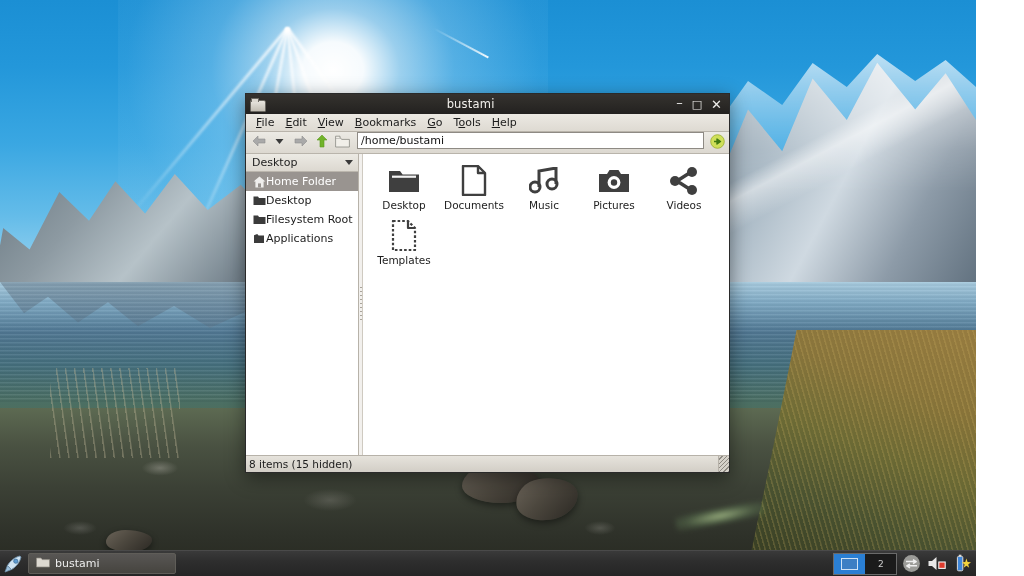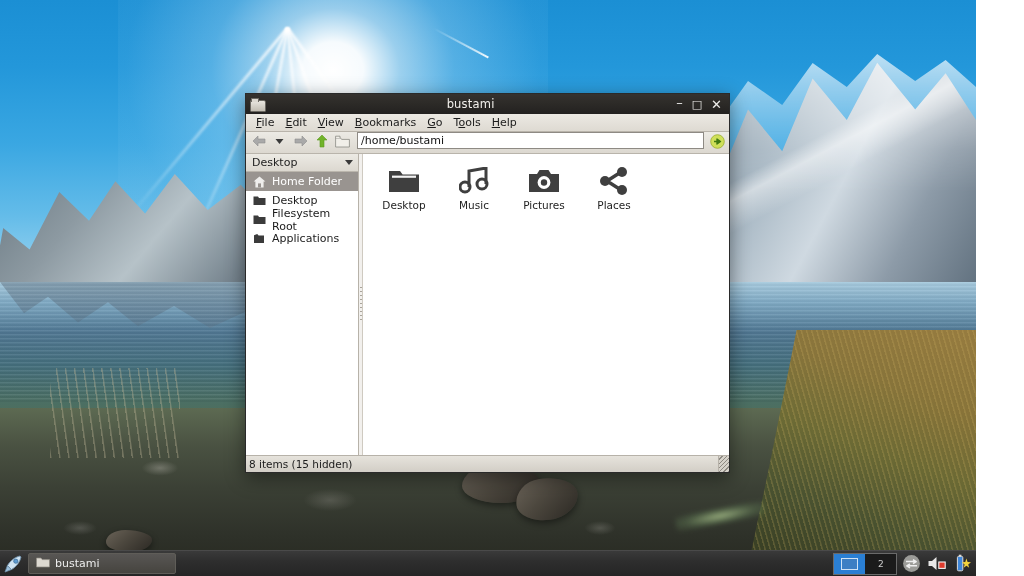--- a/index.html
+++ b/index.html
@@ -216,21 +216,21 @@
     height: 18px; flex: 0 0 auto;
     background: linear-gradient(to bottom, #eceae4, #dcd8d0);
     border-bottom: 1px solid #bbb6ad;
     display: flex; align-items: center; justify-content: space-between;
     padding: 0 5px 0 6px;
     font-size: 11px; color: #222;
     cursor: pointer;
   }
   .caret-down { width: 0; height: 0; border-left: 4px solid transparent; border-right: 4px solid transparent; border-top: 5px solid #3a3a3a; }
   .place-row {
-    height: 19px; display: flex; align-items: center; gap: 6px;
+    height: 19px; display: flex; align-items: center; gap: 0;
     padding-left: 6px; font-size: 11px; color: #1b1b1b; cursor: pointer;
   }
   .place-row.active { background: #999490; color: #ffffff; }
   .place-ico { width: 14px; height: 14px; flex: 0 0 auto; display: flex; align-items: center; justify-content: center; }
 
   .splitter {
     width: 4px; flex: 0 0 auto; background: #f2f0ed;
     border-right: 1px solid #cfcac1;
     display: flex; align-items: center; justify-content: center;
     cursor: col-resize;
@@ -449,20 +449,29 @@
         <div class="file-item">
           <span class="file-ico">
             <svg width="32" height="27" viewBox="0 0 32 27">
                 <path d="M1 4 L12 4 L14.6 7.4 L31 7.4 L31 25 L1 25 Z" fill="#3f3f3f"></path>
                 <rect x="4" y="8.6" width="24" height="2.2" fill="#f4f4f4"></rect>
               </svg>
           </span>
           <span class="file-label">Desktop</span>
         </div>
 
+        <div class="file-item">
+          <span class="file-ico">
+            <svg width="26" height="31" viewBox="0 0 26 31">
+                <path d="M2 1 L17 1 L24 8 L24 30 L2 30 Z" fill="#ffffff" stroke="#3f3f3f" stroke-width="2.4" stroke-linejoin="round"></path>
+                <path d="M17 1 L17 8 L24 8" fill="none" stroke="#3f3f3f" stroke-width="2.4" stroke-linejoin="round"></path>
+              </svg>
+          </span>
+          <span class="file-label">Documents</span>
+        </div>
 
 
         <div class="file-item">
           <span class="file-ico">
             <svg width="30" height="27" viewBox="0 0 30 27">
               <path d="M10 20 L10 4 L27 1 L27 17" fill="none" stroke="#3f3f3f" stroke-width="3"></path>
               <circle cx="6" cy="20" r="5" fill="none" stroke="#3f3f3f" stroke-width="3"></circle>
               <circle cx="23" cy="17" r="5" fill="none" stroke="#3f3f3f" stroke-width="3"></circle>
             </svg>
           </span>
@@ -482,23 +491,32 @@
 
         <div class="file-item">
           <span class="file-ico">
             <svg width="30" height="28" viewBox="0 0 30 28">
               <path d="M8 14 L22 5 M8 14 L22 23" stroke="#3f3f3f" stroke-width="3.4"></path>
               <circle cx="6" cy="14" r="5" fill="#3f3f3f"></circle>
               <circle cx="23" cy="5" r="5" fill="#3f3f3f"></circle>
               <circle cx="23" cy="23" r="5" fill="#3f3f3f"></circle>
             </svg>
           </span>
-          <span class="file-label">Places</span>
-        </div>
-
+          <span class="file-label">Videos</span>
+        </div>
+
+        <div class="file-item">
+          <span class="file-ico">
+            <svg width="26" height="31" viewBox="0 0 26 31">
+              <path d="M2 1 L17 1 L24 8 L24 30 L2 30 Z" fill="#ffffff" stroke="#3f3f3f" stroke-width="2.2" stroke-linejoin="round" stroke-dasharray="2.6 2"></path>
+              <path d="M17 1 L17 8 L24 8" fill="none" stroke="#3f3f3f" stroke-width="2.2" stroke-linejoin="round"></path>
+            </svg>
+          </span>
+          <span class="file-label">Templates</span>
+        </div>
 
 
       </div>
     </div>
 
     <div class="statusbar">
       <span class="status-left">8 items (15 hidden)</span>
       <span class="resize-grip"></span>
     </div>
   </div>

